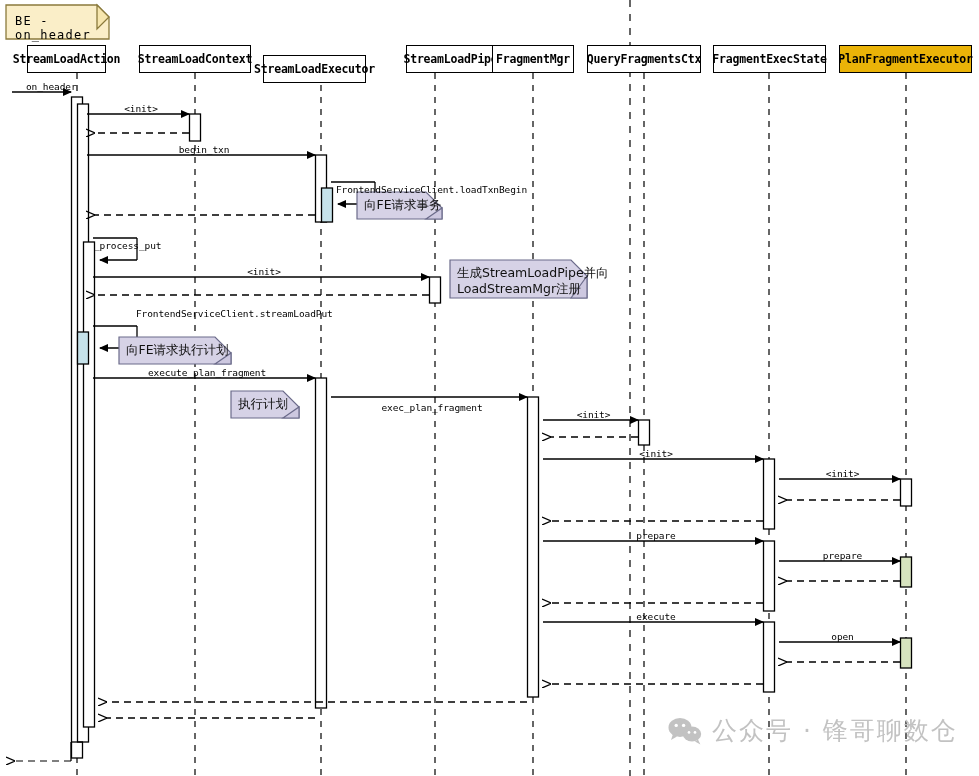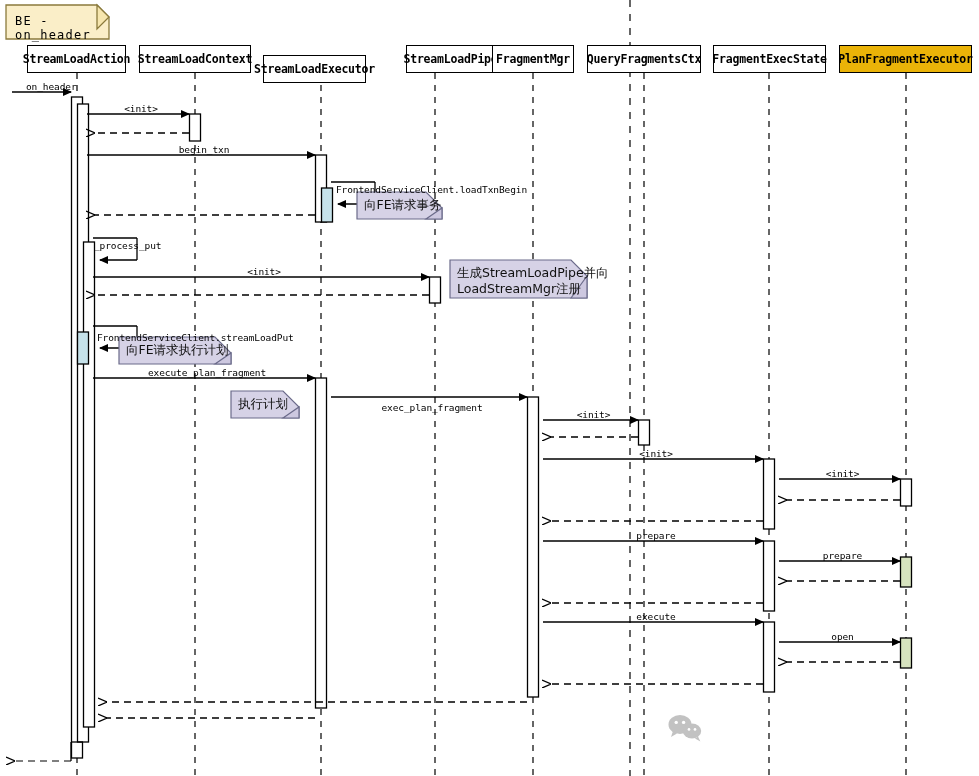--- a/index.html
+++ b/index.html
@@ -132,21 +132,21 @@
         <path d="M6,5 H97 L109,17 V39 H6 Z" fill="#faeec8" stroke="#8a7a3c" stroke-width="1.3"></path>
         <path d="M97,5 L109,17 L97,29 Z" fill="#f6e6ae" stroke="#8a7a3c" stroke-width="1.3"></path>
       </g>
   </svg>
 
   <div class="titlenote">
     <div class="txt">BE - on_header</div>
   </div>
 
   <div id="participants">
-      <div class="pbox" style="left: 27px; width: 99px;">
+      <div class="pbox" style="left: 27px; width: 79px;">
         <span>StreamLoadAction</span>
       </div>
       <div class="pbox" style="left: 139px; width: 112px;">
         <span>StreamLoadContext</span>
       </div>
       <div class="pbox" style="left: 263px; width: 103px; margin-top: 10px;">
         <span>StreamLoadExecutor</span>
       </div>
       <div class="pbox" style="left: 406px; width: 89px;">
         <span>StreamLoadPipe</span>
@@ -165,21 +165,21 @@
       </div>
     </div>
 
   <div id="msglabels">
       <div class="lbl msgl" style="left: 26px; top: 81px;">on_header</div>
       <div class="lbl msg" style="left: 141px; top: 103px;">&lt;init&gt;</div>
       <div class="lbl msg" style="left: 204px; top: 144px;">begin_txn</div>
       <div class="lbl msgl" style="left: 336px; top: 184px;">FrontendServiceClient.loadTxnBegin</div>
       <div class="lbl msgl" style="left: 94px; top: 240px;">_process_put</div>
       <div class="lbl msg" style="left: 264px; top: 266px;">&lt;init&gt;</div>
-      <div class="lbl msgl" style="left: 97px; top: 332px;">FrontendServiceClient.streamLoadPut</div>
+      <div class="lbl msgl" style="left: 97px; top: 308px; padding-left: 39px;">FrontendServiceClient.streamLoadPut</div>
       <div class="lbl msg" style="left: 207px; top: 367px;">execute_plan_fragment</div>
       <div class="lbl msg" style="left: 432px; top: 386px; margin-top: 16px;">exec_plan_fragment</div>
       <div class="lbl msg" style="left: 593.5px; top: 409px;">&lt;init&gt;</div>
       <div class="lbl msg" style="left: 656px; top: 448px;">&lt;init&gt;</div>
       <div class="lbl msg" style="left: 842.5px; top: 468px;">&lt;init&gt;</div>
       <div class="lbl msg" style="left: 656px; top: 530px;">prepare</div>
       <div class="lbl msg" style="left: 842.5px; top: 550px;">prepare</div>
       <div class="lbl msg" style="left: 656px; top: 611px;">execute</div>
       <div class="lbl msg" style="left: 842.5px; top: 631px;">open</div>
     </div>
@@ -204,15 +204,16 @@
     <svg width="34" height="28" viewBox="0 0 34 28">
       <ellipse cx="12" cy="10.5" rx="11.5" ry="9.5" fill="#bfbfbf"></ellipse>
       <path d="M5,17 L3,23 L9,19.6 z" fill="#bfbfbf"></path>
       <circle cx="8.2" cy="8.4" r="1.7" fill="#fff"></circle>
       <circle cx="15.6" cy="8.4" r="1.7" fill="#fff"></circle>
       <ellipse cx="24" cy="17" rx="9.2" ry="7.6" fill="#bfbfbf"></ellipse>
       <path d="M30,22.4 L32.4,27.4 L27,24.6 z" fill="#bfbfbf"></path>
       <circle cx="21" cy="15.4" r="1.35" fill="#fff"></circle>
       <circle cx="27" cy="15.4" r="1.35" fill="#fff"></circle>
     </svg>
+    <span>公众号 · 锋哥聊数仓</span>
   </div>
 
 </div>
 
 </body></html>

